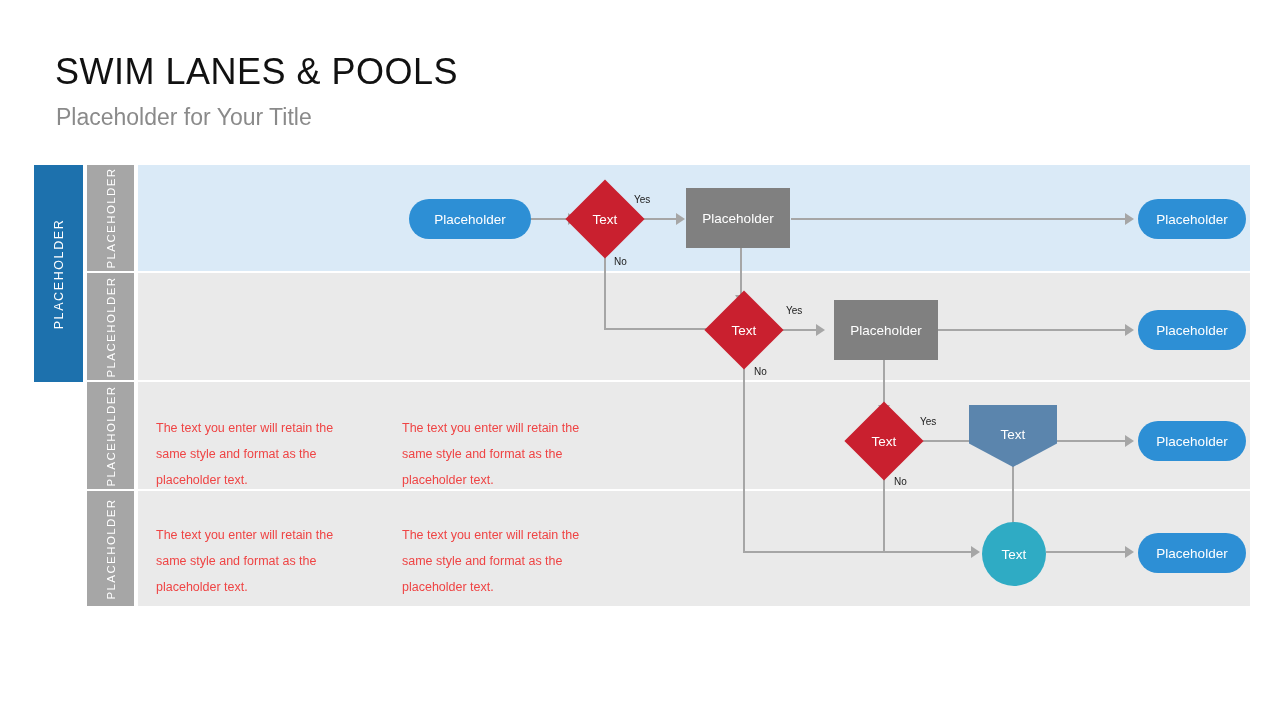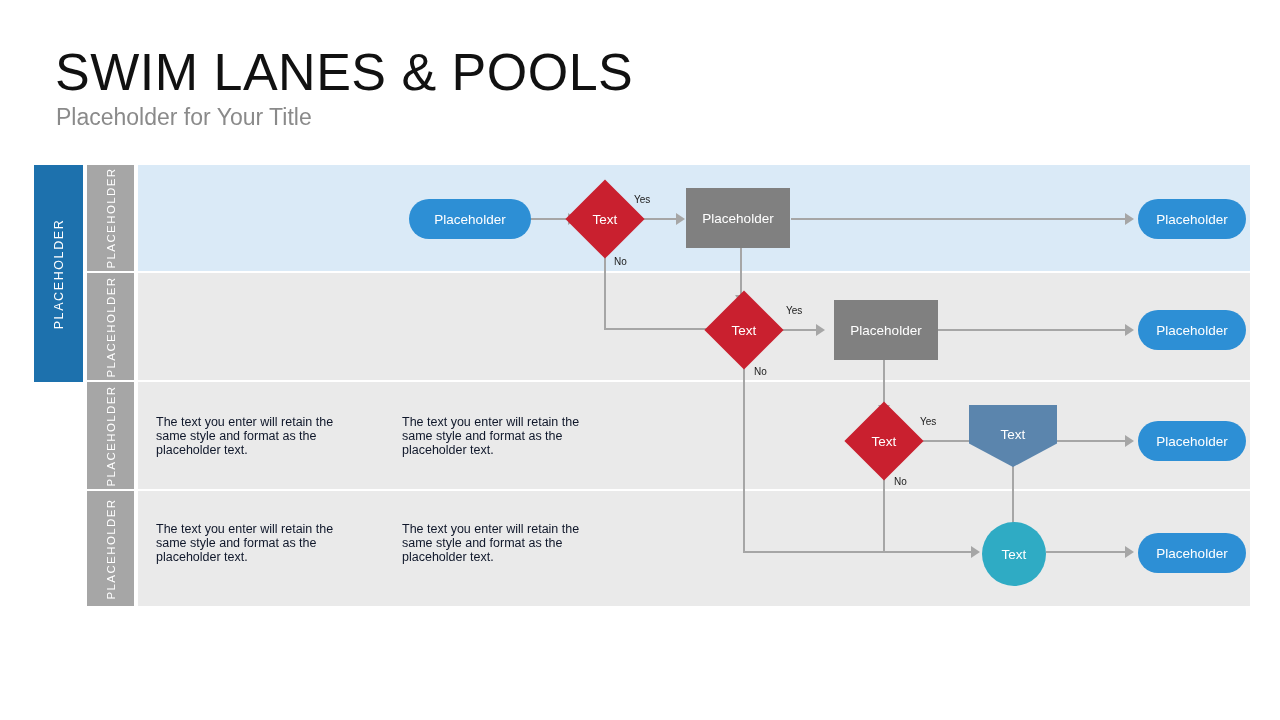--- a/index.html
+++ b/index.html
@@ -4,21 +4,21 @@
 <style>
   html,body{margin:0;padding:0;}
   body{
     width:1280px;height:720px;background:#ffffff;
     font-family:"Liberation Sans","DejaVu Sans",sans-serif;
     overflow:hidden;position:relative;
   }
   
   #page-title{
     position:absolute;left:55px;top:46px;
-    font-size:52px;letter-spacing:.5px;color:#111111;font-weight:400;
+    font-size:36px;letter-spacing:.5px;color:#111111;font-weight:400;
     line-height:52px;white-space:nowrap;
   }
   #page-subtitle{
     position:absolute;left:56px;top:102px;
     font-size:23px;color:#8a8a8a;font-weight:400;line-height:30px;white-space:nowrap;
   }
   
   #diagram{position:absolute;left:34px;top:165px;width:1216px;height:441px;}
   
   .pool-bar{
@@ -65,21 +65,21 @@
   
   .ln{position:absolute;background:#a6a6a6;}
   .ln-h{height:2px;}
   .ln-v{width:2px;}
   .arrow{position:absolute;width:0;height:0;}
   .arrow-r{border-top:6px solid transparent;border-bottom:6px solid transparent;border-left:9px solid #a6a6a6;}
   .arrow-d{border-left:6px solid transparent;border-right:6px solid transparent;border-top:9px solid #a6a6a6;}
   
   .edge-lbl{position:absolute;font-size:10px;color:#1a1a1a;white-space:nowrap;}
   
-  .para{position:absolute;font-size:12.5px;line-height:14px;color:#0f172a;width:195px;}
+  .para{position:absolute;font-size:12.5px;line-height:26px;color:#ef4444;width:195px;}
 </style>
 </head>
 <body>
 
 <div id="page-title">SWIM LANES &amp; POOLS</div>
 <div id="page-subtitle">Placeholder for Your Title</div>
 
 <div id="diagram">
 
   <div class="pool-bar">

